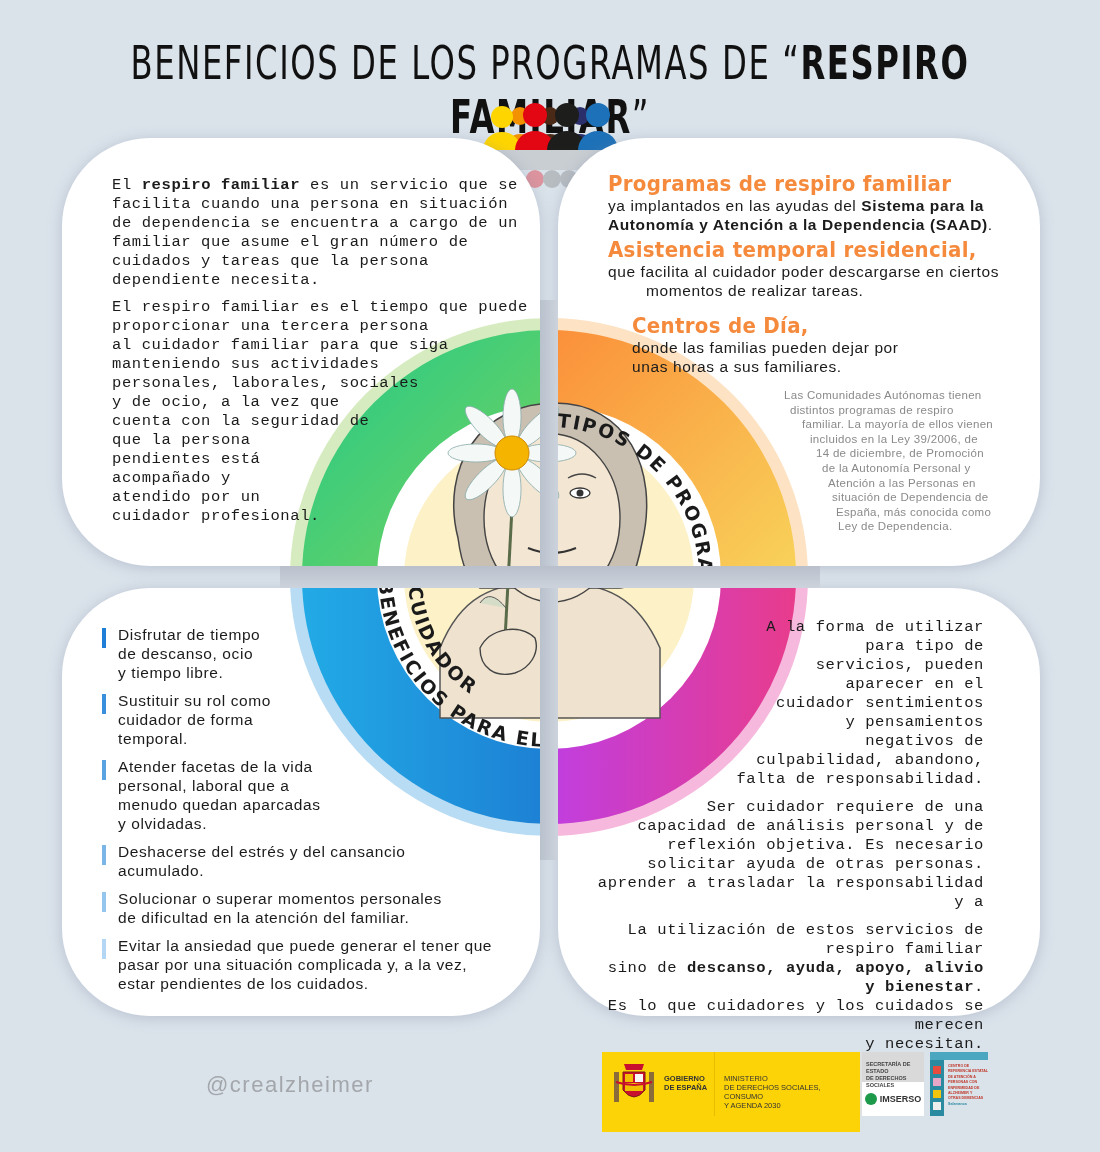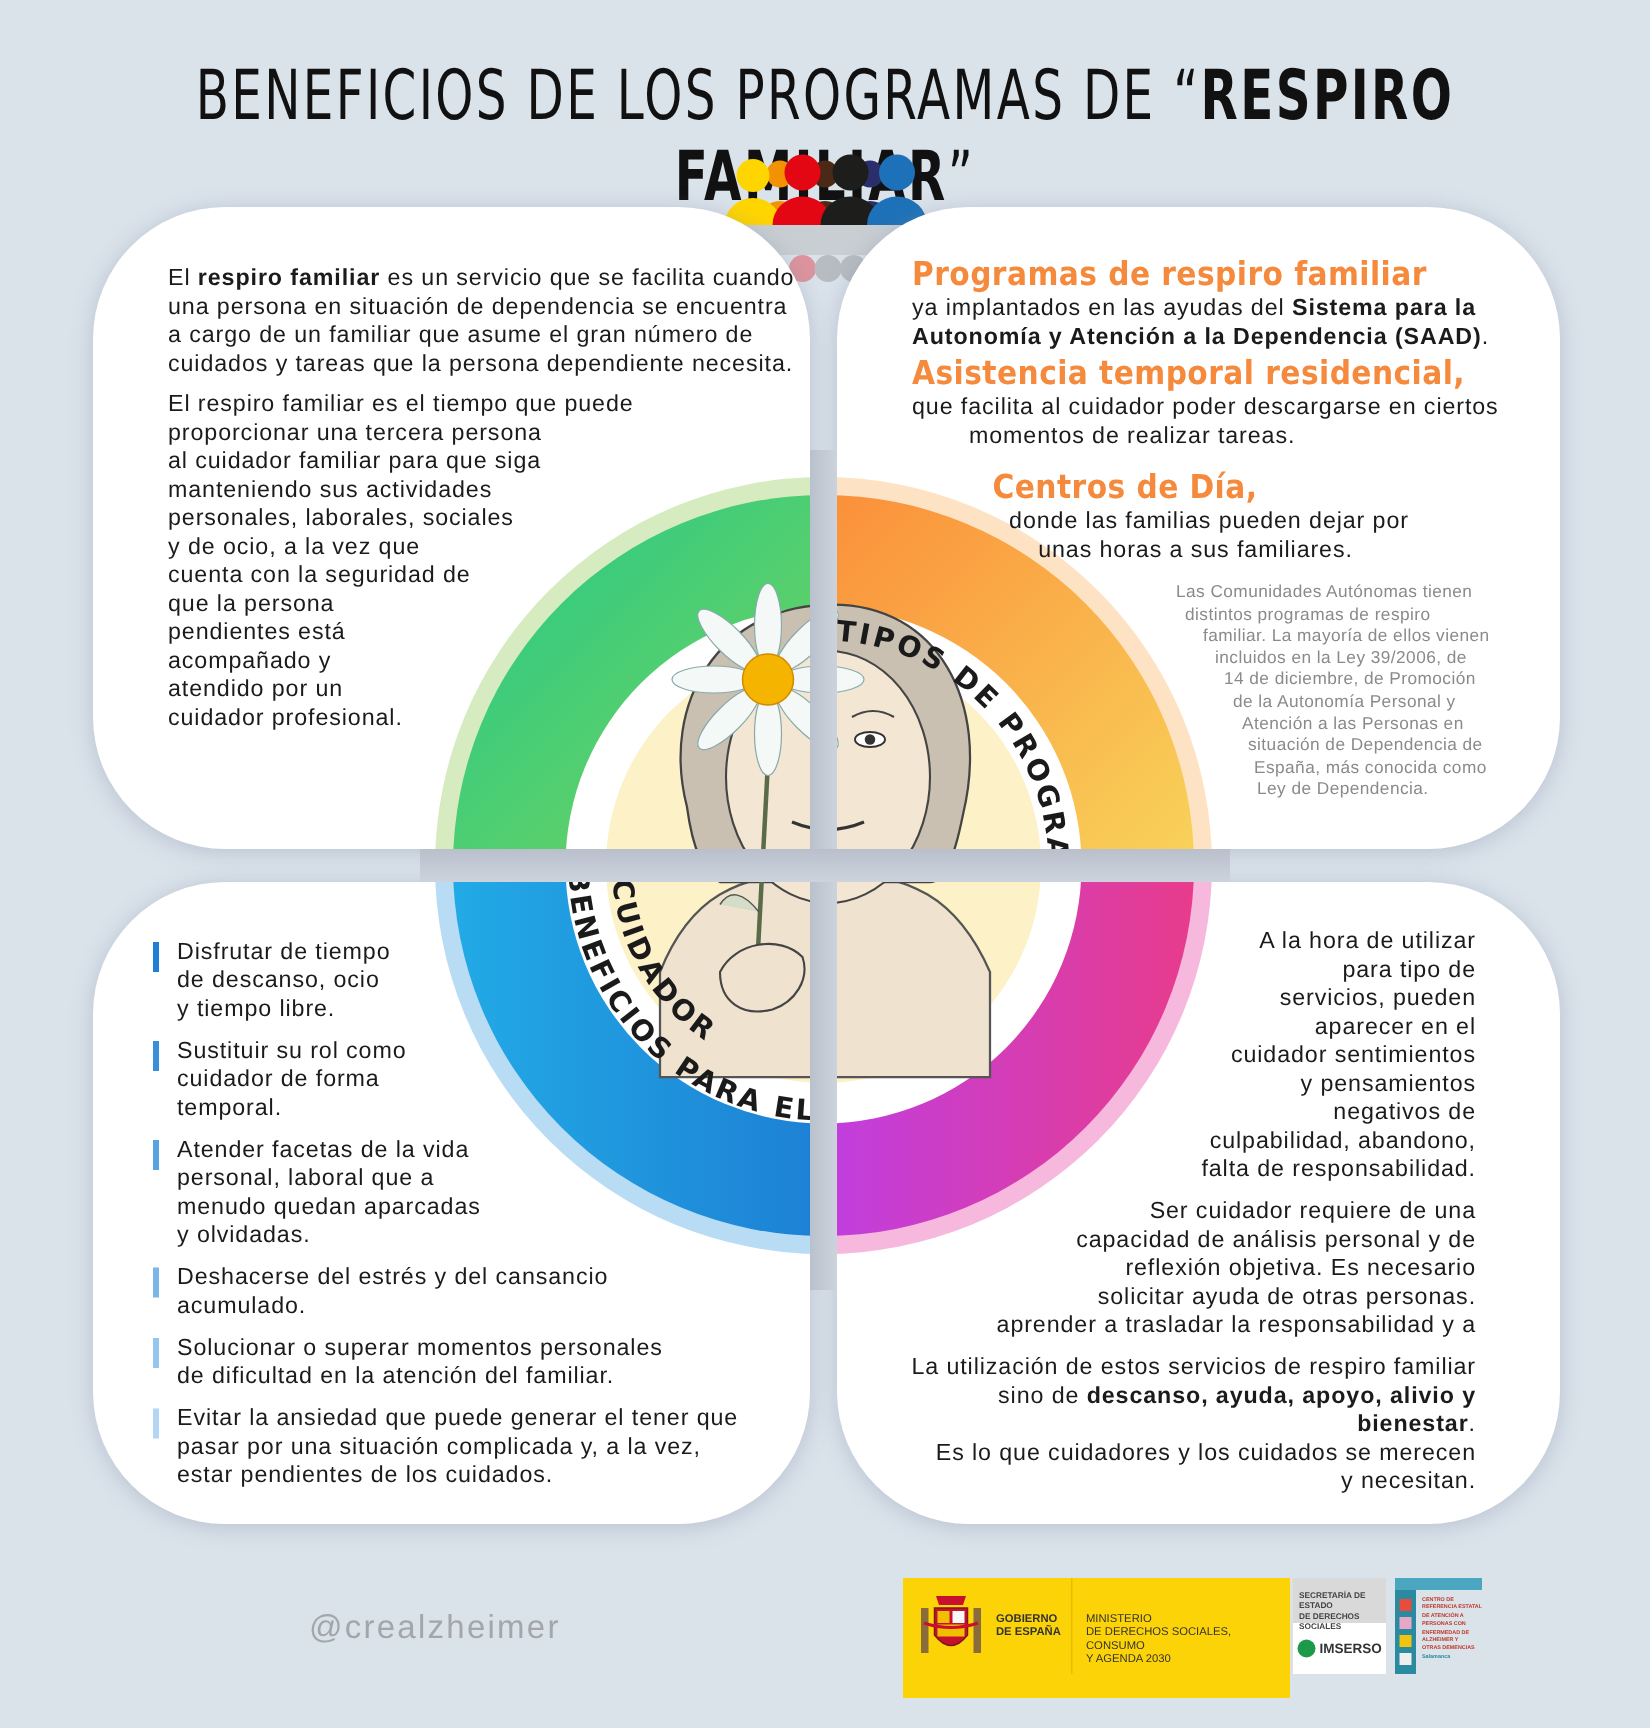--- a/index.html
+++ b/index.html
@@ -31,30 +31,30 @@
   #card-tr { left: 558px; top: 138px; width: 482px; height: 428px; }
   #card-bl { left: 62px;  top: 588px; width: 478px; height: 428px; }
   #card-br { left: 558px; top: 588px; width: 482px; height: 428px; }
 
   .gutter-v { position: absolute; left: 540px; top: 300px; width: 18px; height: 560px; background: linear-gradient(90deg,#b9c1cd,#ccd3dc); }
   .gutter-h { position: absolute; left: 280px; top: 566px; width: 540px; height: 22px; background: linear-gradient(180deg,#b9c0cc,#ccd3dc); }
 
   .ring { position: absolute; left: 290px; top: 318px; width: 518px; height: 518px; }
 
   .txt { position: absolute; font-size: 15.5px; line-height: 19px; letter-spacing: 0.6px; color: #1b1b1b; }
-  .txt p { margin-bottom: 8px; }
+  .txt p { margin-bottom: 8px; font-family: Liberation Mono, monospace; }
   .txt b { font-weight: 700; }
 
   #tl-text { left: 112px; top: 176px; width: 420px; }
 
   .orange-h { color: #f58a3c; font-weight: 700; font-size: 22px; line-height: 24px; letter-spacing: 0.3px;
               font-family: "DejaVu Sans Condensed", "Liberation Sans Narrow", "Liberation Sans", sans-serif; }
   #tr-a { left: 608px; top: 172px; width: 400px; }
   #tr-b { left: 608px; top: 238px; width: 400px; }
-  #tr-c { left: 610px; top: 314px; width: 392px; text-align: center; }
+  #tr-c { left: 632px; top: 314px; width: 392px; text-align: left; }
   .indent { display: block; padding-left: 38px; }
   .note { position: absolute; left: 770px; top: 388px; width: 262px; font-size: 11.5px; line-height: 14.6px; color: #8a8a8a; letter-spacing: 0.3px; }
   .note span { display: block; }
 
   #bl-list { left: 102px; top: 625px; width: 400px; }
   .bl-item { position: relative; padding-left: 16px; margin-bottom: 9px; }
   .bl-bar { position: absolute; left: 0; top: 3px; width: 4px; height: 20px; }
 
   #br-text { left: 590px; top: 618px; width: 394px; text-align: right; }
   #br-text p { margin-bottom: 9px; }
@@ -276,21 +276,21 @@
   <div class="bl-item">
     <span class="bl-bar" style="background:#b2d6f3"></span>
     <div>Evitar la ansiedad que puede generar el tener que</div>
       <div>pasar por una situación complicada y, a la vez,</div>
       <div>estar pendientes de los cuidados.</div>
   </div>
 </div>
 
 <div class="txt" id="br-text">
   <p>
-    <span style="display:block">A la hora de utilizar</span>
+    <span style="display:block">A la forma de utilizar</span>
     <span style="display:block">para tipo de</span>
     <span style="display:block">servicios, pueden</span>
     <span style="display:block">aparecer en el</span>
     <span style="display:block">cuidador sentimientos</span>
     <span style="display:block">y pensamientos</span>
     <span style="display:block">negativos de</span>
     <span style="display:block">culpabilidad, abandono,</span>
     <span style="display:block">falta de responsabilidad.</span>
   </p>
   <p>

